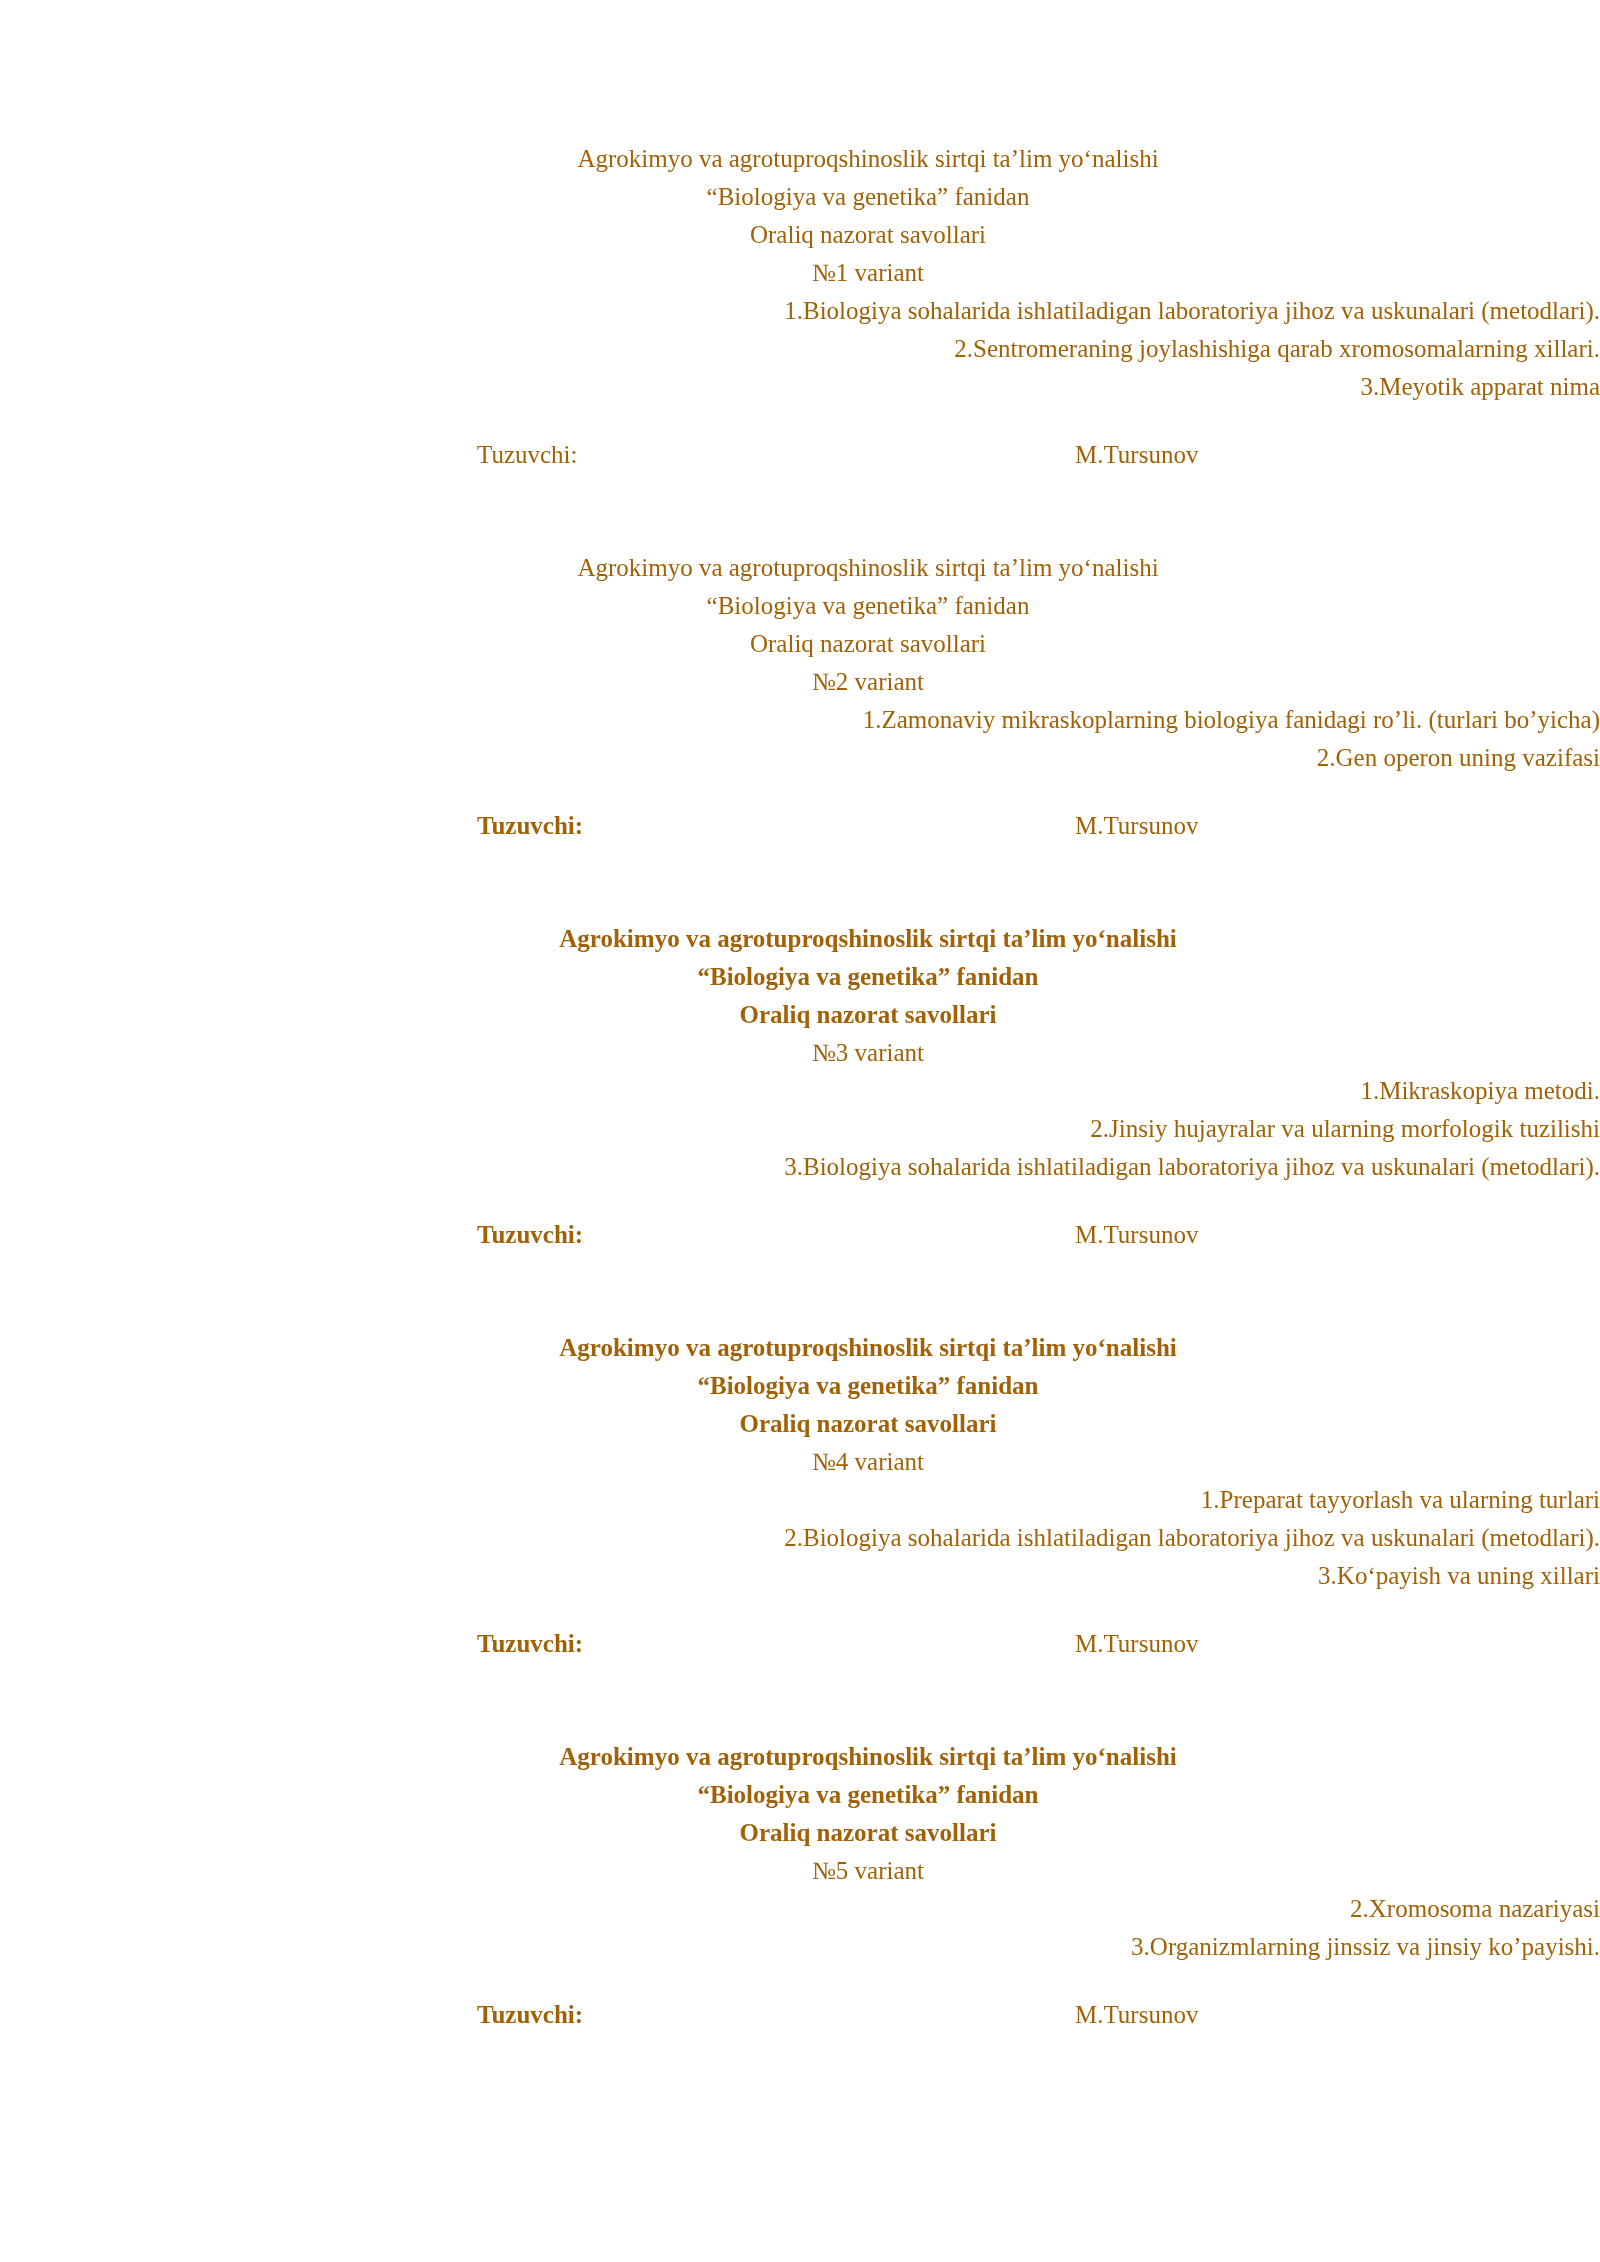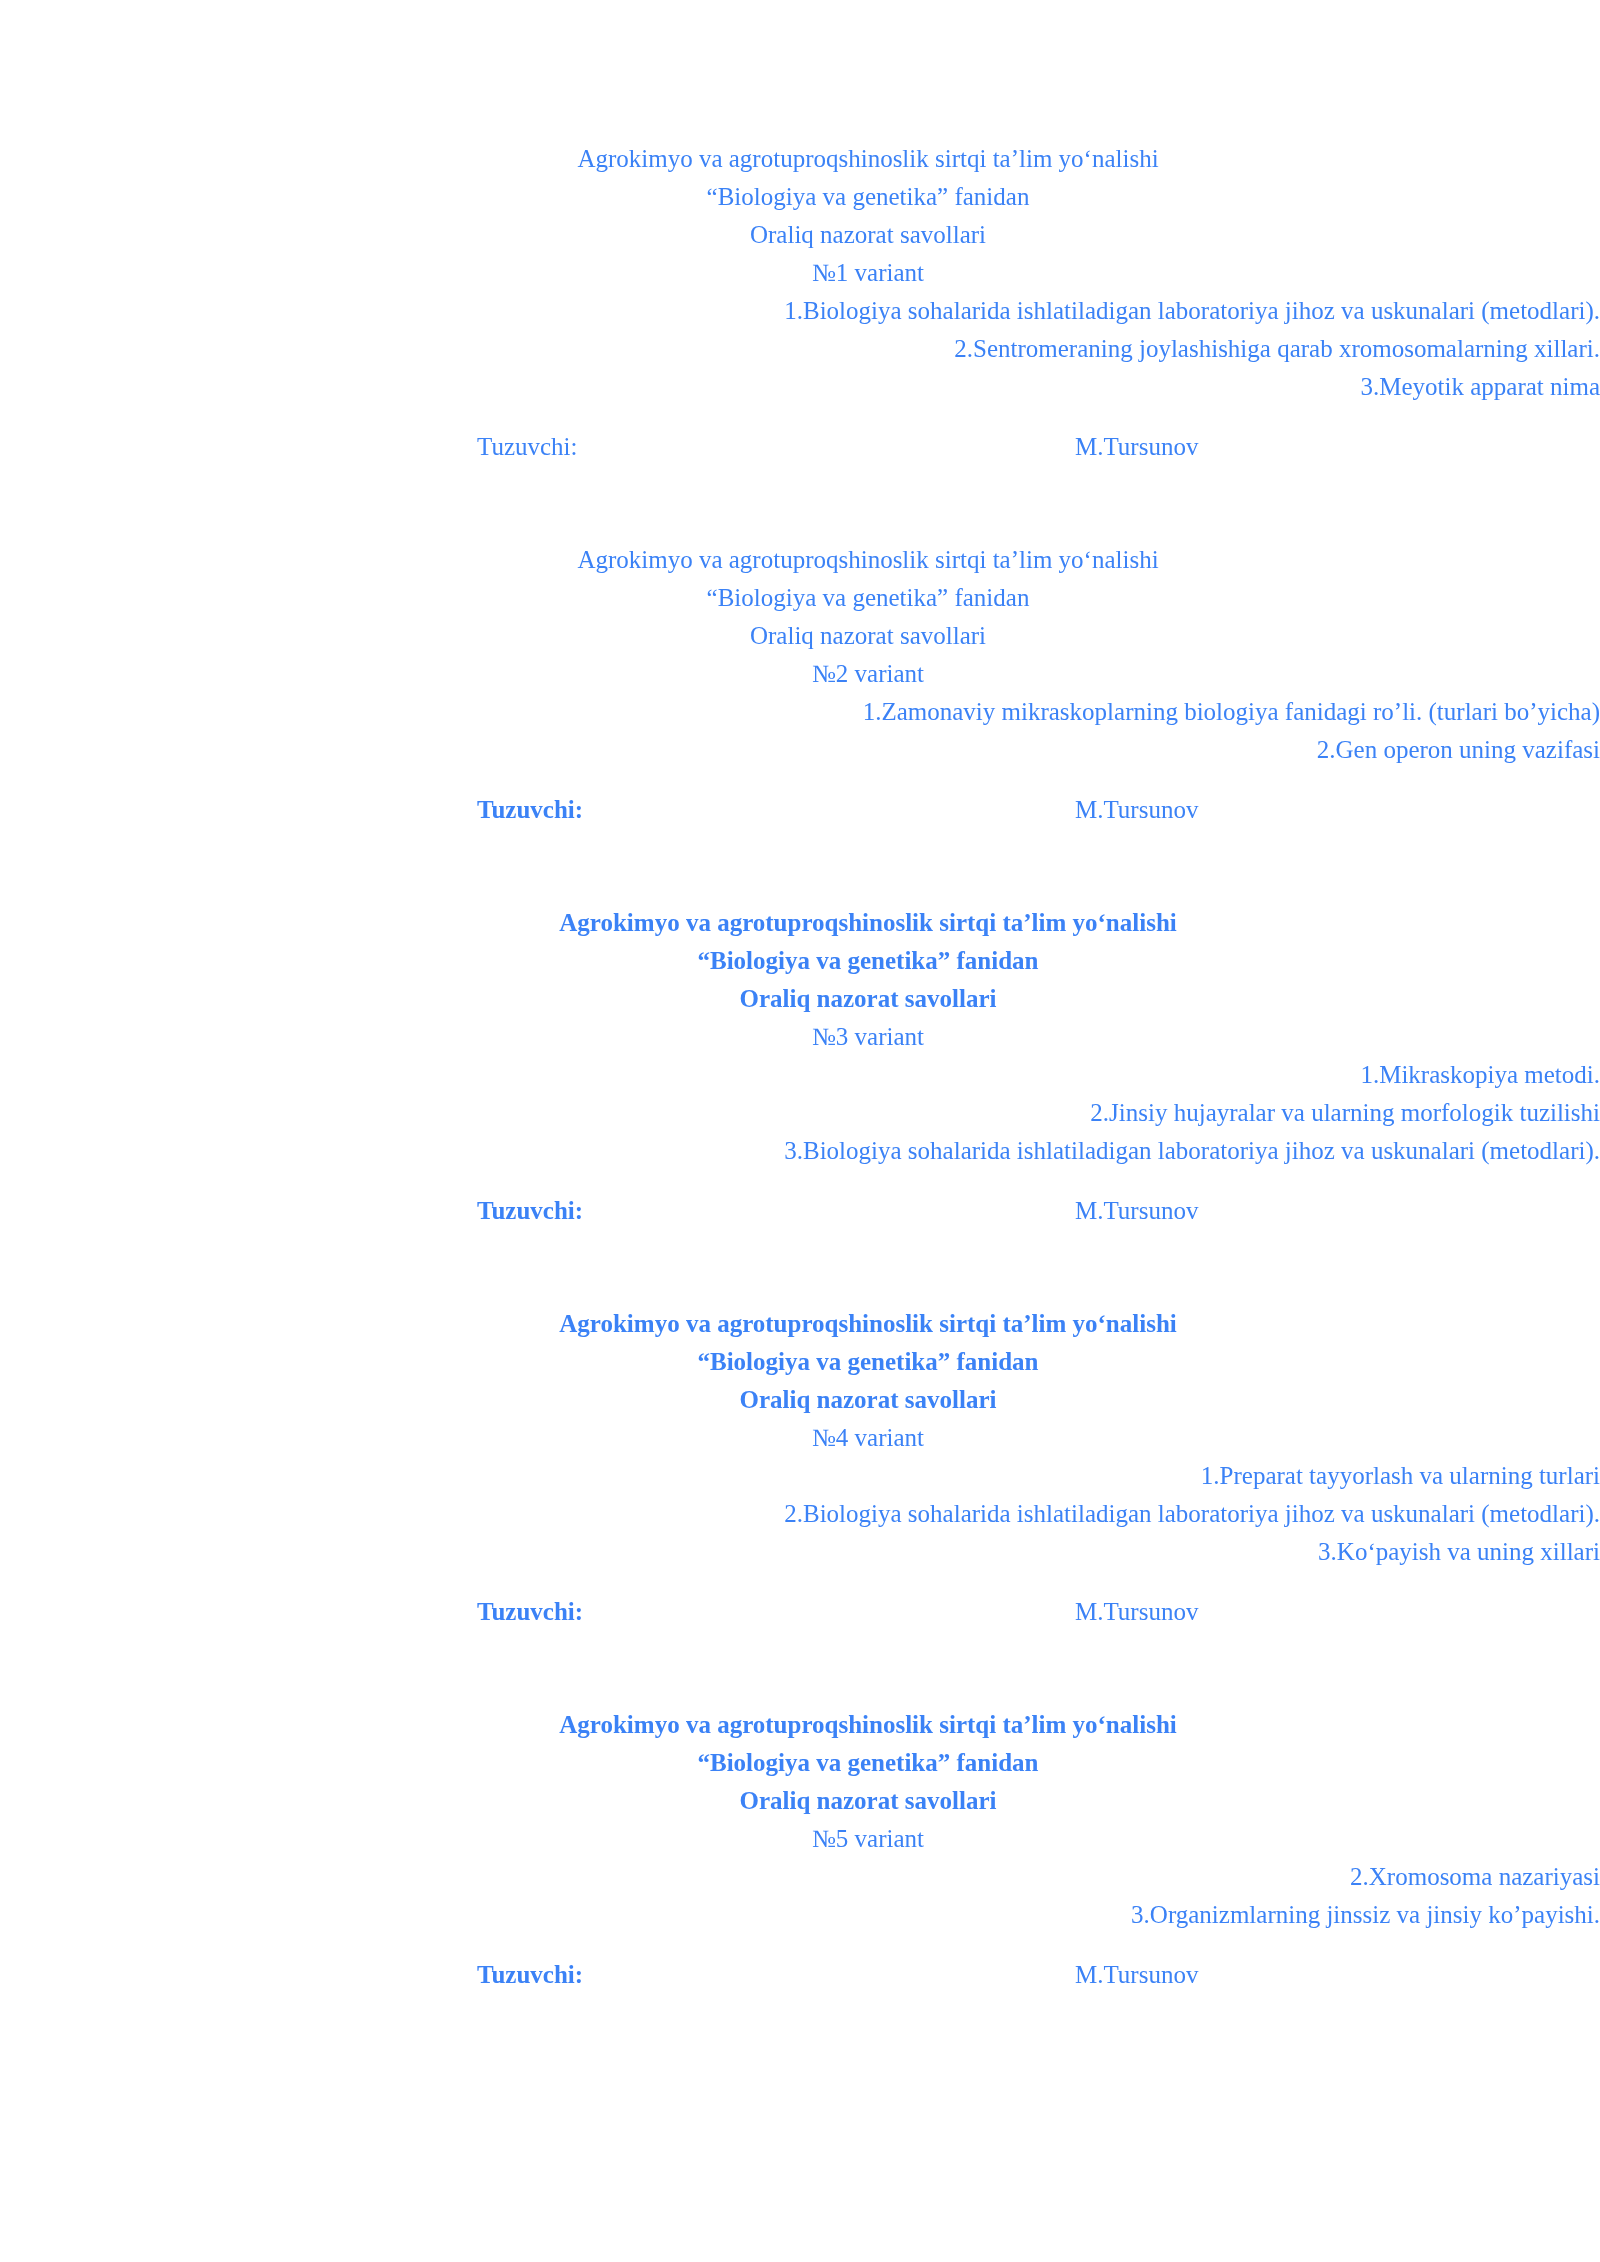--- a/index.html
+++ b/index.html
@@ -2,21 +2,21 @@
 <html><head>
 <meta charset="utf-8">
 <style>
   * { margin: 0; padding: 0; box-sizing: border-box; }
   html, body { background: #ffffff; }
   .page {
     position: relative;
     width: 1600px;
     height: 2262px;
     background: #ffffff;
-    color: #3b82f6;
+    color: #a16207;
     font-family: "Liberation Serif", "DejaVu Serif", serif;
     font-size: 25px;
     line-height: 38px;
     padding-top: 140px;
     overflow: hidden;
   }
   .block { }
   .block + .block { margin-top: 75px; }
   .headings {
     margin-left: 136px;
@@ -31,21 +31,21 @@
     text-align: right;
   }
   .q-num {
     display: inline-block;
     width: 97px;
   }
   .q-text { }
   .tuz-row {
     position: relative;
     height: 38px;
-    margin-top: 22px;
+    margin-top: 30px;
   }
   .tuz-label { position: absolute; left: 477px; white-space: nowrap; }
   .tuz-name  { position: absolute; left: 1075px; white-space: nowrap; }
   .block.bold-tuz .tuz-label { font-weight: bold; }
 </style>
 </head>
 <body>
 
 <div class="page">
 

